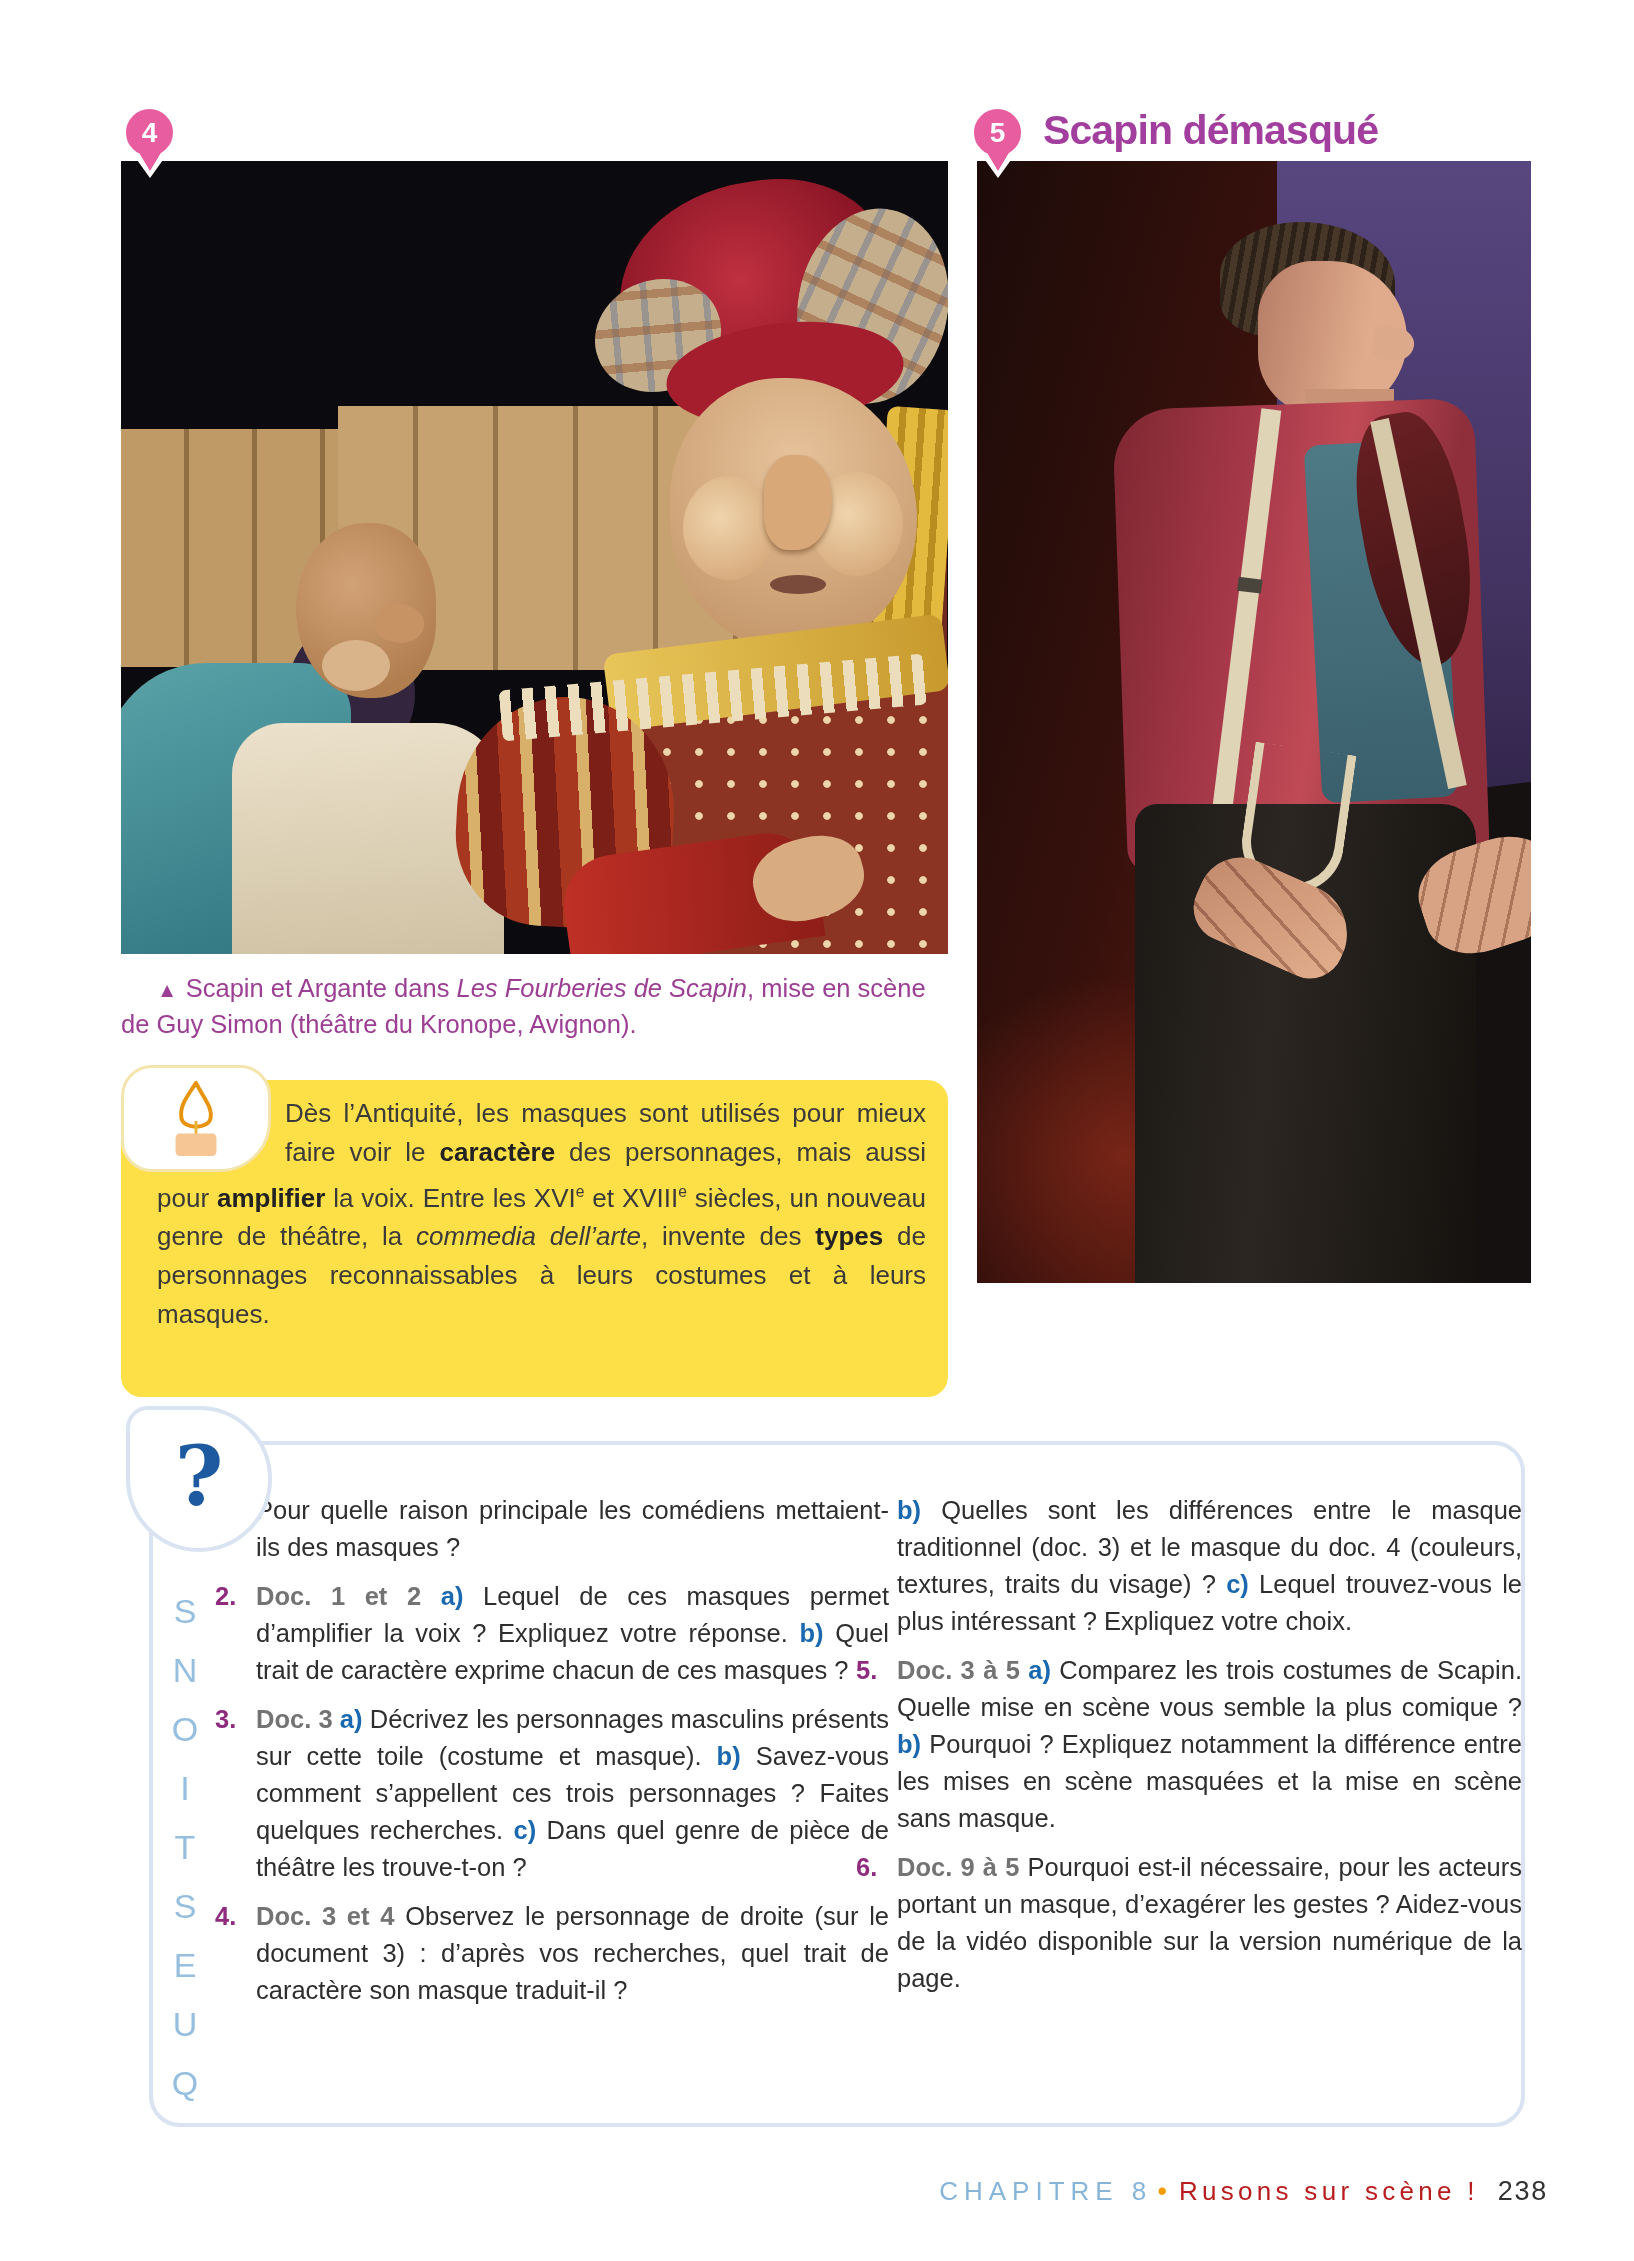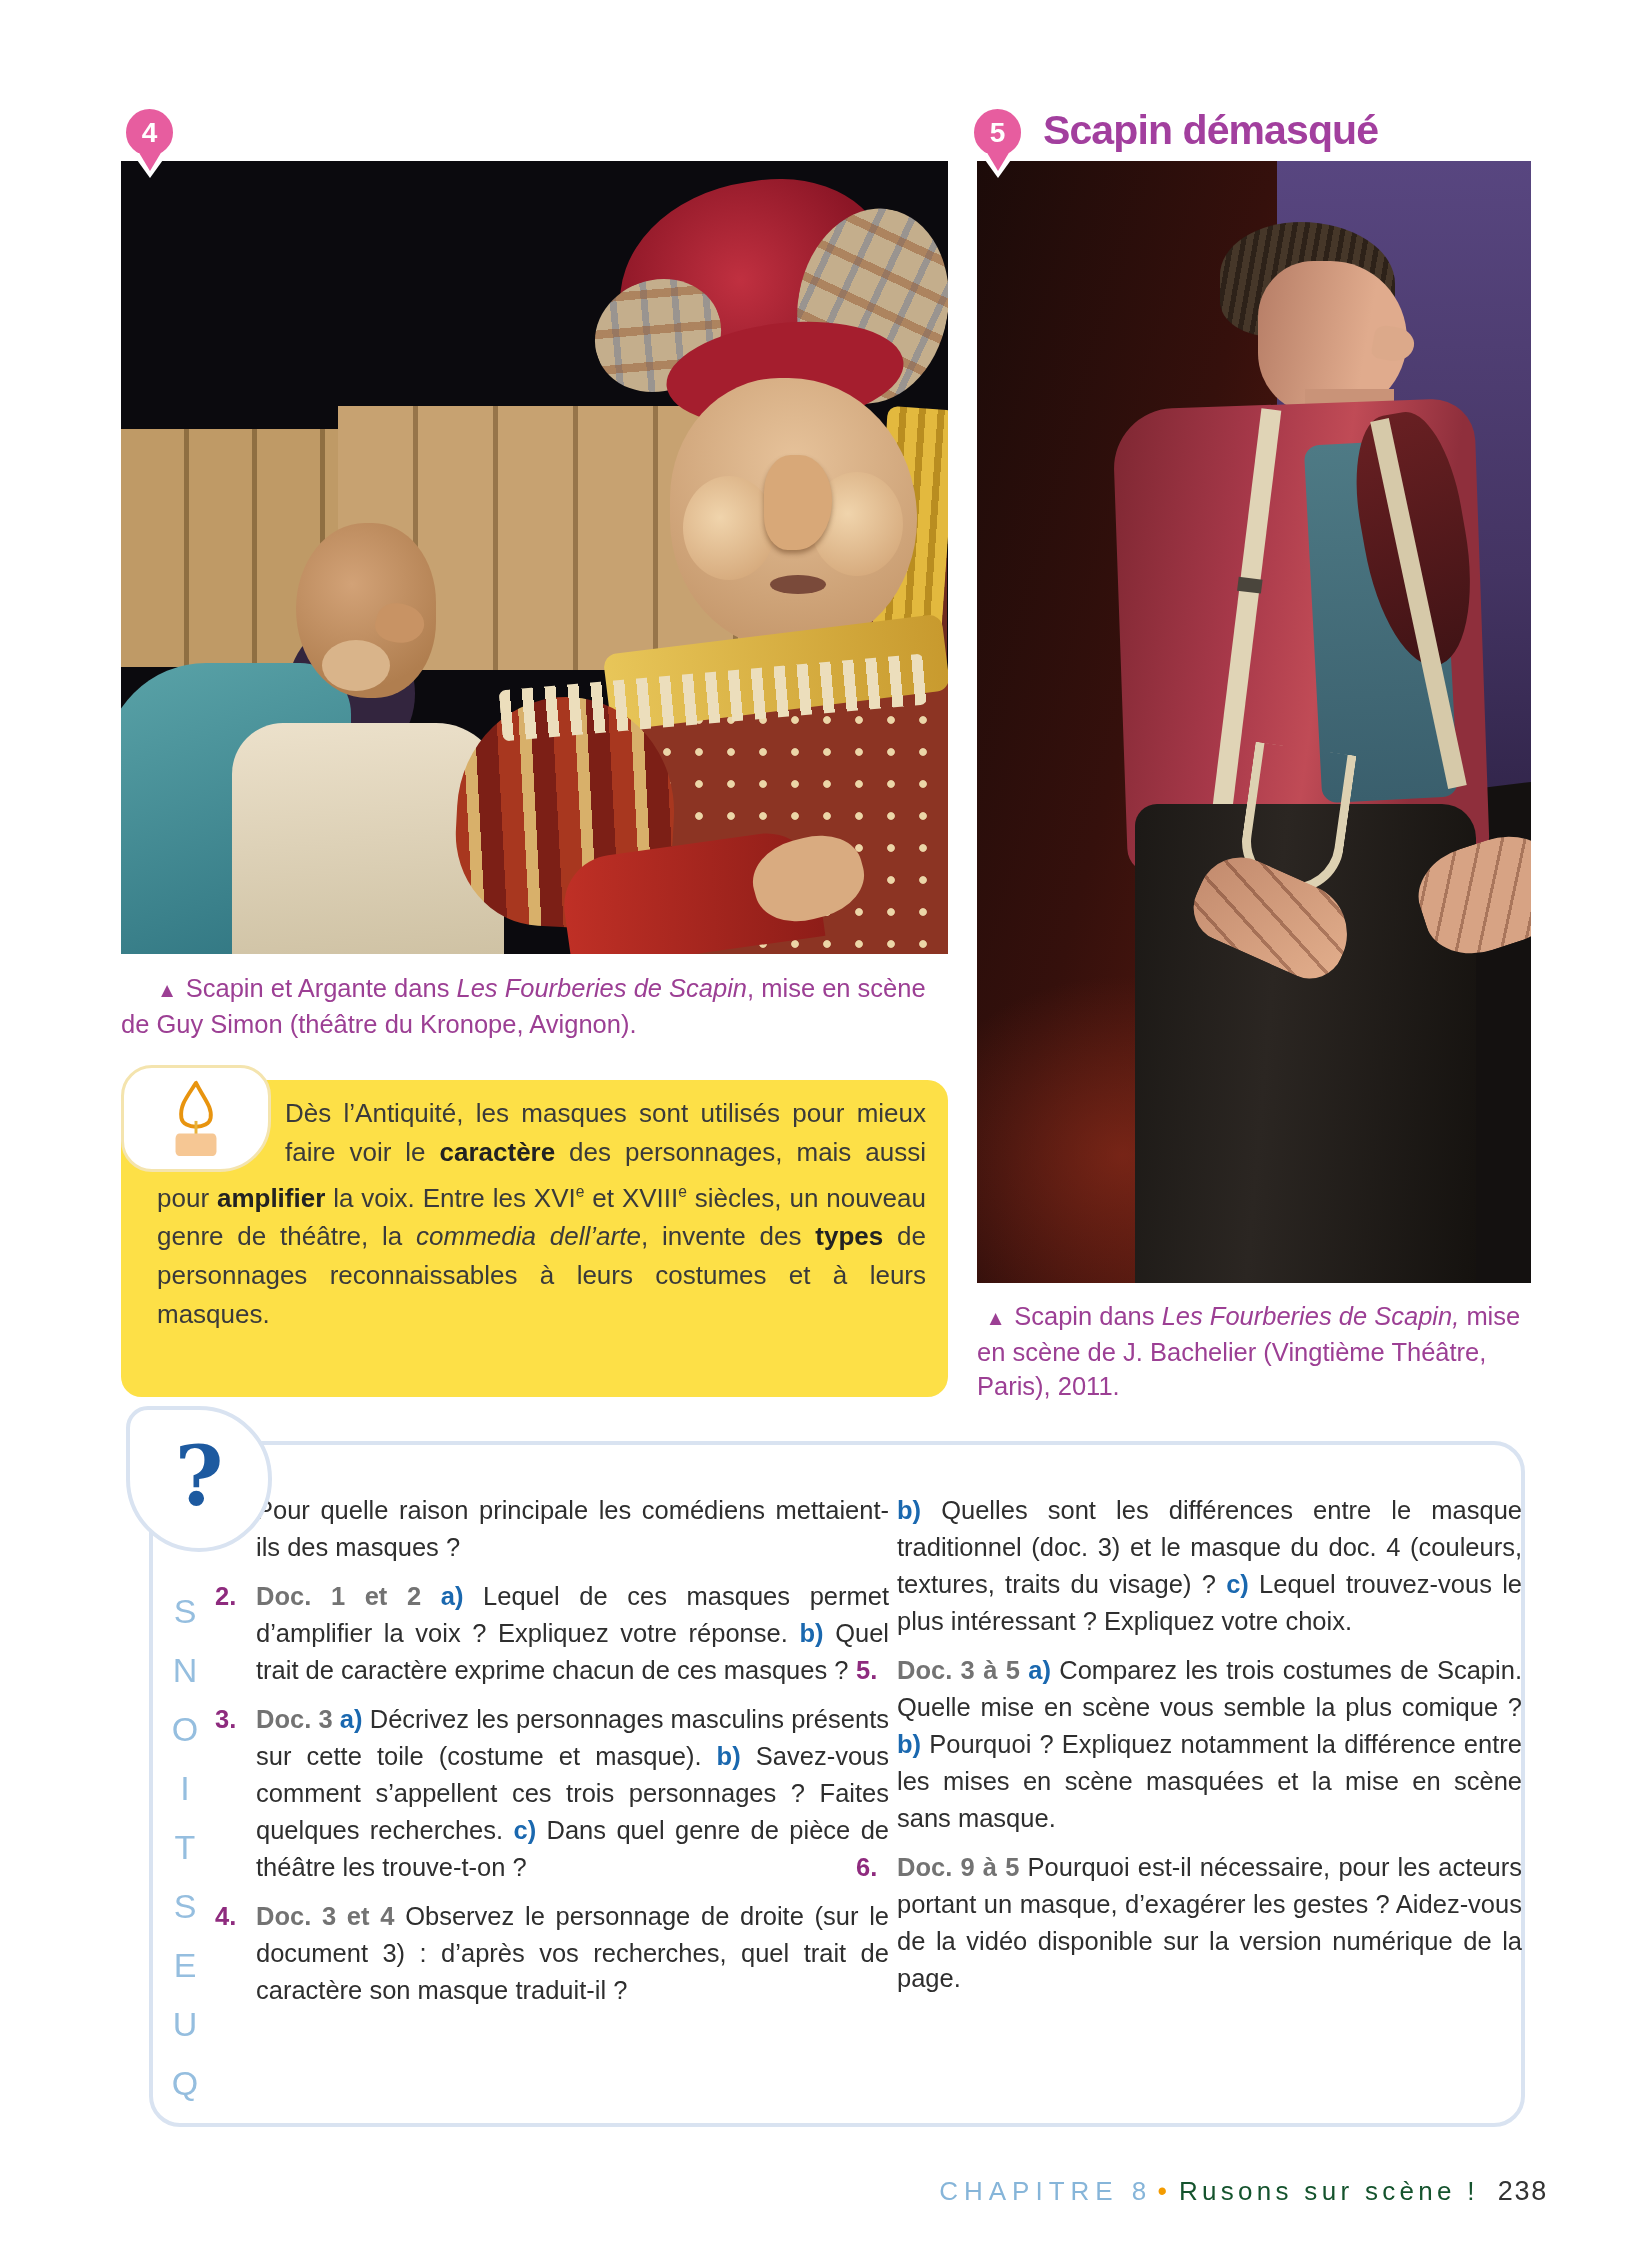--- a/index.html
+++ b/index.html
@@ -154,21 +154,21 @@
   .q{display:flex;margin:0 0 12px 0;}
   .qnum{flex:0 0 41px;color:#8e2b7e;font-weight:bold;font-size:25.5px;line-height:37px;}
   .qtext{flex:1;font-size:25.5px;line-height:37px;text-align:justify;color:#2e2e2e;}
   .seg-doc{font-weight:bold;color:#737373;}
   .seg-letter{font-weight:bold;color:#1a68af;}
 
   
   .footer{position:absolute;top:2176px;right:87px;display:flex;align-items:center;z-index:3;}
   .f-chapter{color:#86b5d9;font-size:26px;letter-spacing:6px;}
   .f-dot{color:#f39b00;font-size:27px;margin:0 12px 0 5.1px;}
-  .f-title{color:#14532d;font-size:26px;letter-spacing:4.3px;}
+  .f-title{color:#b91c1c;font-size:26px;letter-spacing:4.3px;}
   .f-page{color:#333;font-size:27px;margin-left:19px;letter-spacing:1.7px;}
 </style>
 </head>
 <body>
 
 <div class="page">
 
   <div class="pin" style="left:123px;top:106px">
     <span class="pin-num">4</span>
   </div>
@@ -228,21 +228,20 @@
     <div class="candle-blob">
       <svg width="60" height="78" viewBox="0 0 60 80">
         <path d="M30 4 C21 18, 13 27, 15 40 C17 52, 43 52, 45 40 C47 29, 38 20, 30 4 Z" fill="none" stroke="#e8940f" stroke-width="4" stroke-linejoin="round"></path>
         <line x1="30" y1="43" x2="30" y2="58" stroke="#e8b23a" stroke-width="3"></line>
         <path d="M13 56 h34 c2 0 4 2 4 5 v13 c0 3 -2 5 -4 5 h-34 c-2 0 -4 -2 -4 -5 v-13 c0 -3 2 -5 4 -5 z" fill="#f6c794"></path>
       </svg>
     </div>
     <p class="infobox-text"><span class="blob-spacer"></span><span>Dès l’Antiquité, les masques sont utilisés pour mieux faire voir le </span><b>caractère</b><span> des personnages, mais aussi pour </span><b>amplifier</b><span> la voix. Entre les XVI</span><sup>e</sup><span> et XVIII</span><sup>e</sup><span> siècles, un nouveau genre de théâtre, la </span><i>commedia dell’arte</i><span>, invente des </span><b>types</b><span> de personnages reconnaissables à leurs costumes et à leurs masques.</span></p>
   </div>
 
-  <p class="caption caption5"><span class="tri">▲</span><span>Scapin dans </span><i>Les Fourberies de Scapin,</i><span> mise en scène de J. Bachelier (Vingtième Théâtre, Paris), 2011.</span></p>
 
   <div class="qbox"></div>
   <div class="qbadge">
     <span>?</span>
   </div>
   <div class="vlabel">
     <span>S</span>
     <span>N</span>
     <span>O</span>
     <span>I</span>

